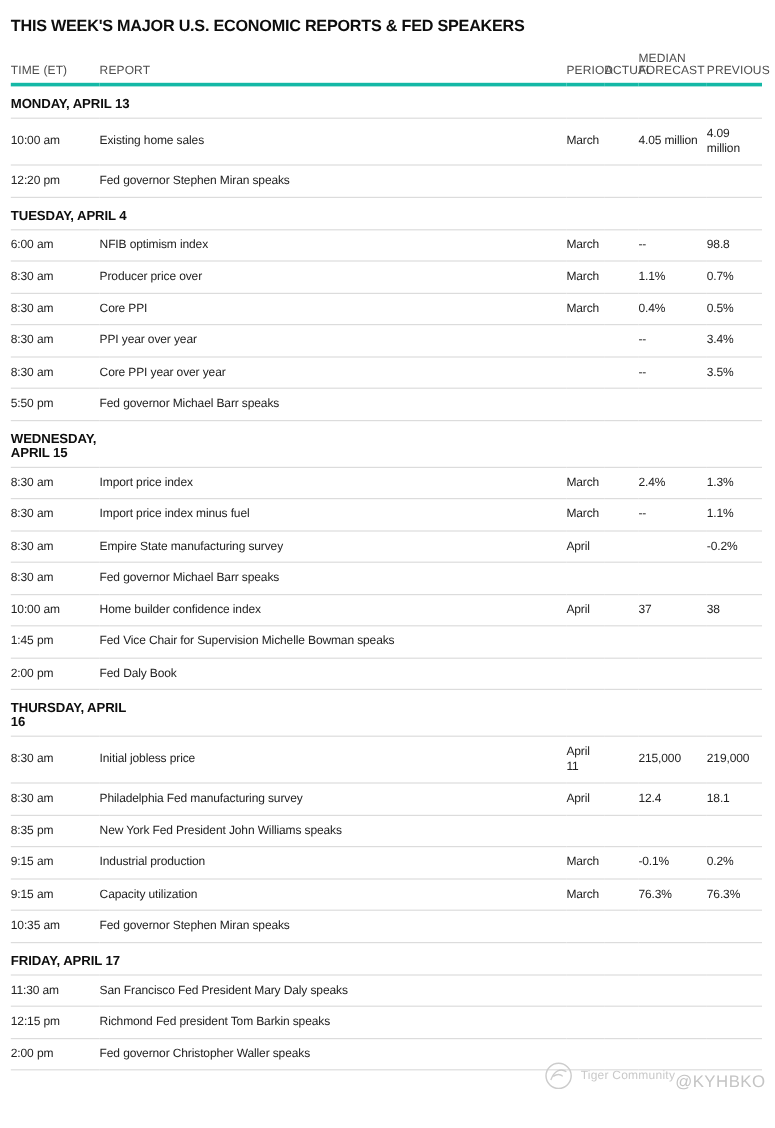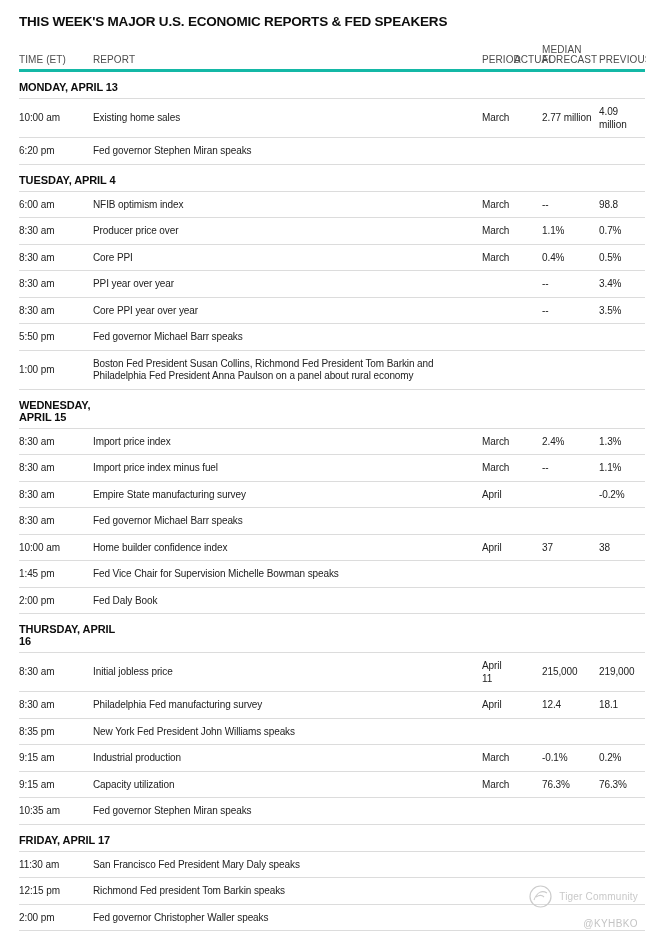--- a/index.html
+++ b/index.html
@@ -9,21 +9,21 @@
   }
   body {
     width: 646px;
     height: 940px;
     overflow: hidden;
     position: relative;
     font-family: "Liberation Sans", sans-serif;
     -webkit-font-smoothing: antialiased;
   }
   .page {
-    padding: 12px 8px 0 19px;
+    padding: 12px 8px 0 9px;
   }
   h1.title {
     margin: 2px 0 15px 0;
     font-size: 13.5px;
     line-height: 16px;
     font-weight: 700;
     color: #0d0d0d;
     letter-spacing: -0.2px;
   }
   table.reports {
@@ -65,38 +65,36 @@
     line-height: 12px;
     font-weight: 700;
     color: #0d0d0d;
     letter-spacing: -0.1px;
   }
   .watermark {
     position: absolute;
     right: 8px;
     top: 884px;
     display: flex;
-    flex-direction: column;
-    align-items: flex-end;
     color: #c9c9c9;
     pointer-events: none;
   }
   .wm-row {
     display: flex;
     align-items: center;
     gap: 6px;
   }
   .wm-name {
     font-size: 10px;
     color: #c9c9c9;
     letter-spacing: 0.2px;
   }
   .wm-handle {
     margin-top: 9px;
-    font-size: 10px;
+    font-size: 14px;
     color: #c4c4c4;
     letter-spacing: 0.4px;
   }
   .wm-logo { display: block; }
 </style>
 </head>
 <body>
 
 <div class="page">
   <h1 class="title">THIS WEEK'S MAJOR U.S. ECONOMIC REPORTS &amp; FED SPEAKERS</h1>
@@ -124,25 +122,25 @@
         <tr class="section-row">
           <td colspan="6">
             <span class="day">MONDAY, APRIL 13</span>
           </td>
         </tr>
         <tr class="data-row">
           <td class="col-time">10:00 am</td>
           <td class="col-report">Existing home sales</td>
           <td class="col-period">March</td>
           <td class="col-actual"></td>
-          <td class="col-median-forecast">2.77 million</td>
+          <td class="col-median-forecast">4.05 million</td>
           <td class="col-previous">4.09 million</td>
         </tr>
         <tr class="data-row">
-          <td class="col-time">6:20 pm</td>
+          <td class="col-time">12:20 pm</td>
           <td class="col-report">Fed governor Stephen Miran speaks</td>
           <td class="col-period"></td>
           <td class="col-actual"></td>
           <td class="col-median-forecast"></td>
           <td class="col-previous"></td>
         </tr>
         <tr class="section-row">
           <td colspan="6">
             <span class="day">TUESDAY, APRIL 4</span>
           </td>
@@ -183,28 +181,20 @@
           <td class="col-time">8:30 am</td>
           <td class="col-report">Core PPI year over year</td>
           <td class="col-period"></td>
           <td class="col-actual"></td>
           <td class="col-median-forecast">--</td>
           <td class="col-previous">3.5%</td>
         </tr>
         <tr class="data-row">
           <td class="col-time">5:50 pm</td>
           <td class="col-report">Fed governor Michael Barr speaks</td>
-          <td class="col-period"></td>
-          <td class="col-actual"></td>
-          <td class="col-median-forecast"></td>
-          <td class="col-previous"></td>
-        </tr>
-        <tr class="data-row">
-          <td class="col-time">1:00 pm</td>
-          <td class="col-report">Boston Fed President Susan Collins, Richmond Fed President Tom Barkin and Philadelphia Fed President Anna Paulson on a panel about rural economy</td>
           <td class="col-period"></td>
           <td class="col-actual"></td>
           <td class="col-median-forecast"></td>
           <td class="col-previous"></td>
         </tr>
         <tr class="section-row">
           <td colspan="6">
             <span class="day">WEDNESDAY, APRIL 15</span>
           </td>
         </tr>

